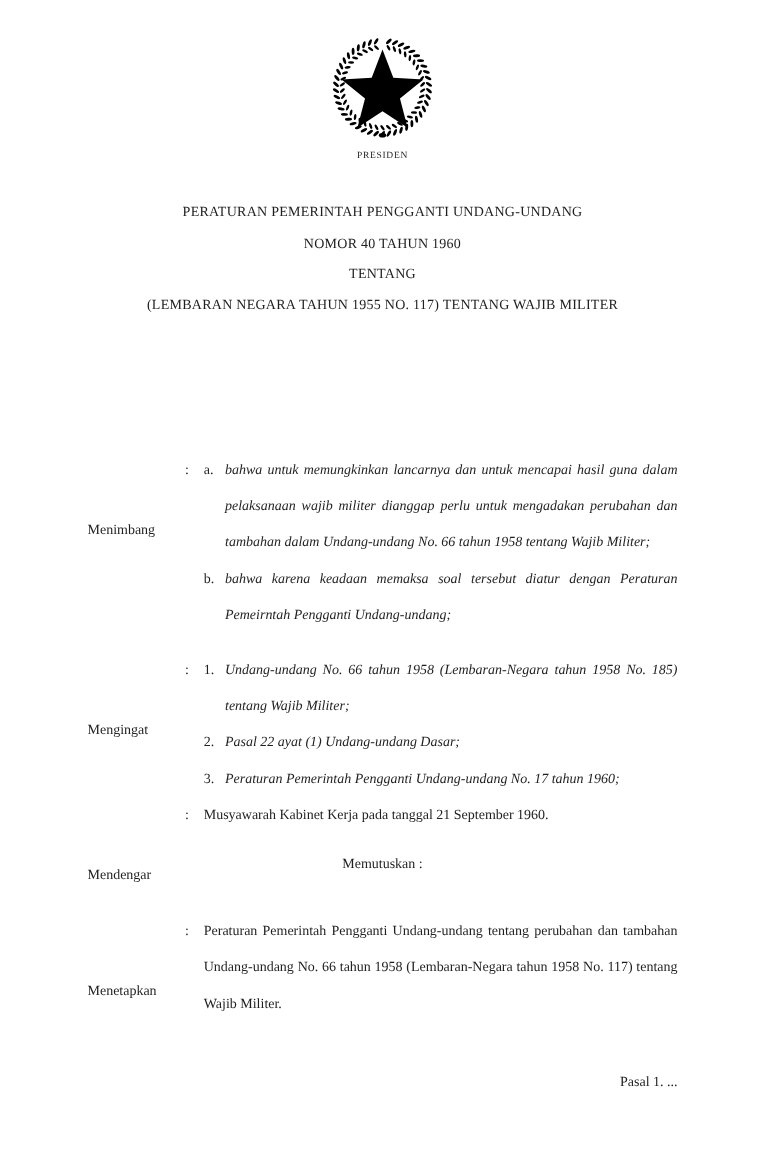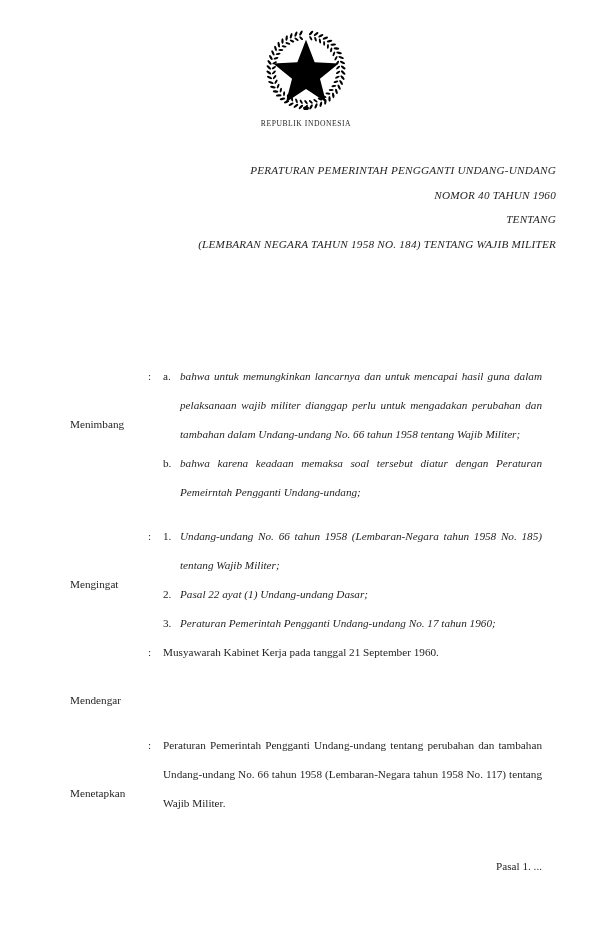--- a/index.html
+++ b/index.html
@@ -42,22 +42,21 @@
     color: #1f1f1f;
   }
   .emblem-caption div { white-space: nowrap; }
 
   
   .title-block {
     position: absolute;
     top: 158px;
     left: 56px;
     width: 500px;
-    text-align: right;
-    font-style: italic;
+    text-align: center;
   }
   .title-line {
     font-size: 11.2px;
     line-height: 24.6px;
     letter-spacing: 0.22px;
     white-space: nowrap;
     color: #1f1f1f;
   }
 
   
@@ -247,29 +246,29 @@
             <ellipse cx="34.81" cy="18.47" rx="2.70" ry="1.10" transform="rotate(206.3 34.81 18.47)" fill="#000000"></ellipse>
             <ellipse cx="39.68" cy="16.55" rx="2.70" ry="1.10" transform="rotate(214.9 39.68 16.55)" fill="#000000"></ellipse>
             <ellipse cx="44.78" cy="15.39" rx="2.70" ry="1.10" transform="rotate(223.4 44.78 15.39)" fill="#000000"></ellipse>
             <ellipse cx="50" cy="91.5" rx="3.2" ry="2.0" fill="#000000"></ellipse>
           </g>
       </g>
 
       <polygon points="50,17 59.4,41.6 85.6,43.0 65.2,59.6 71.8,85.0 50,70.6 28.2,85.0 34.8,59.6 14.4,43.0 40.6,41.6" fill="#000000"></polygon>
     </svg>
     <div class="emblem-caption">
-      <div>REPUBLIK INDONESIA</div>
+      <div>PRESIDEN</div>
     </div>
   </div>
 
   <div class="title-block">
     <div class="title-line">PERATURAN PEMERINTAH PENGGANTI UNDANG-UNDANG</div>
     <div class="title-line">NOMOR 40 TAHUN 1960</div>
     <div class="title-line">TENTANG</div>
-    <div class="title-line">(LEMBARAN NEGARA TAHUN 1958 NO. 184) TENTANG WAJIB MILITER</div>
+    <div class="title-line">(LEMBARAN NEGARA TAHUN 1955 NO. 117) TENTANG WAJIB MILITER</div>
   </div>
 
 
   <div class="clause" style="top:362px;">
     <div class="clause-label">Menimbang</div>
     <div class="clause-colon">:</div>
     <div class="clause-items">
       <div class="item">
         <span class="marker">a.</span>
         <span class="item-text">bahwa untuk memungkinkan lancarnya dan untuk mencapai hasil guna dalam pelaksanaan wajib militer dianggap perlu untuk mengadakan perubahan dan tambahan dalam Undang-undang No. 66 tahun 1958 tentang Wajib Militer;</span>
@@ -299,20 +298,21 @@
       </div>
     </div>
   </div>
 
   <div class="clause" style="top:638px;">
     <div class="clause-label">Mendengar</div>
     <div class="clause-colon">:</div>
     <div class="plain-text nojustify">Musyawarah Kabinet Kerja pada tanggal 21 September 1960.</div>
   </div>
 
+  <div class="decide">Memutuskan :</div>
 
   <div class="clause" style="top:731px;">
     <div class="clause-label">Menetapkan</div>
     <div class="clause-colon">:</div>
     <div class="plain-text">Peraturan Pemerintah Pengganti Undang-undang tentang perubahan dan tambahan Undang-undang No. 66 tahun 1958 (Lembaran-Negara tahun 1958 No. 117) tentang Wajib Militer.</div>
   </div>
 
   <div class="footer-note">Pasal 1.  ...</div>
 
 </div>

